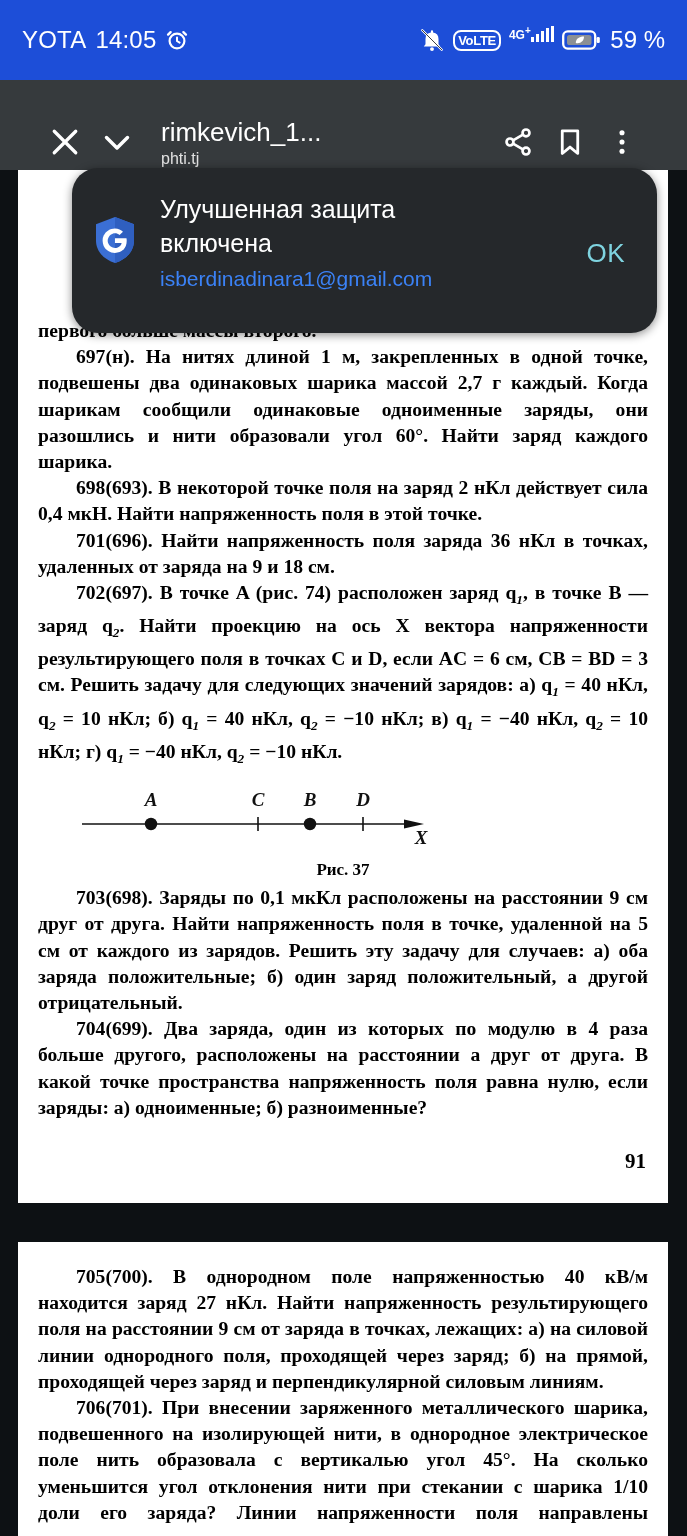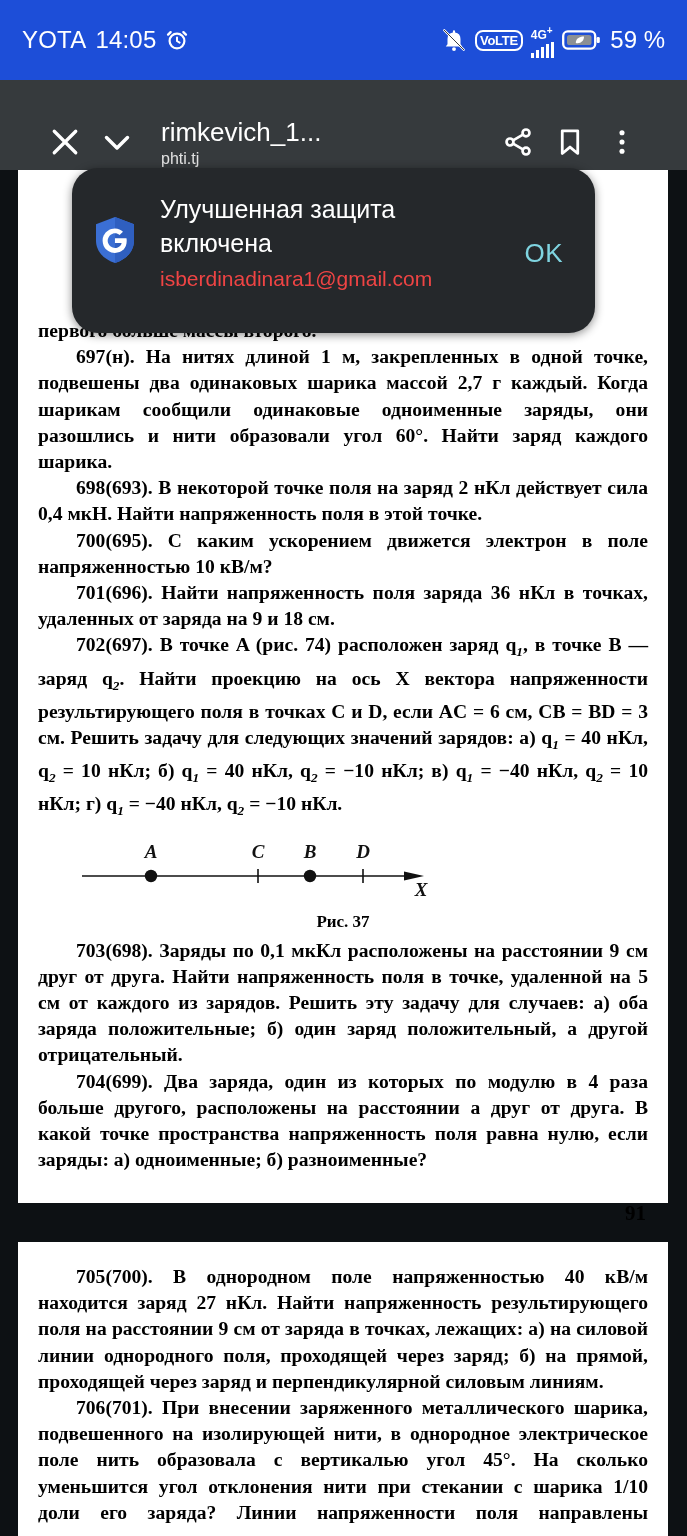--- a/index.html
+++ b/index.html
@@ -46,21 +46,20 @@
     border: 2px solid #fff;
     border-radius: 8px;
     font-size: 13px;
     font-weight: bold;
     line-height: 1;
     padding: 2px 3px;
     letter-spacing: -0.3px;
   }
   .net-wrap {
     display: flex;
-    flex-direction: column;
     align-items: flex-start;
     line-height: 1;
     position: relative;
     height: 28px;
     justify-content: flex-start;
   }
   .net-label {
     font-size: 12px;
     font-weight: bold;
     margin-bottom: 1px;
@@ -174,21 +173,21 @@
     font-weight: bold;
     font-size: 17px;
     margin-top: 2px;
   }
 
   
   #notification-card {
     position: absolute;
     top: 168px;
     left: 72px;
-    width: 523px;
+    width: 585px;
     height: 165px;
     background: #25282b;
     border-radius: 26px;
     box-sizing: border-box;
     display: flex;
     align-items: flex-start;
     padding: 22px 26px 0 20px;
     box-shadow: 0 2px 10px rgba(0,0,0,.45);
   }
   #notif-icon-wrap {
@@ -204,21 +203,21 @@
     padding-left: 22px;
     padding-top: 2px;
   }
   #notif-title {
     color: #ffffff;
     font-size: 25px;
     line-height: 34px;
     max-width: 340px;
   }
   #notif-email {
-    color: #ef4444;
+    color: #3b82f6;
     font-size: 21px;
     line-height: 30px;
     margin-top: 4px;
   }
   #notif-action {
     flex: 0 0 auto;
     color: #7fd4e0;
     font-size: 26px;
     padding-top: 48px;
     padding-right: 6px;
@@ -325,21 +324,20 @@
   <div class="page" id="page-1">
     <div class="page-inner">
 
       <p class="para cont">первого больше массы второго.</p>
 
       <p class="para"><span class="num">697(н).</span><span> На нитях длиной 1 м, закрепленных в одной точке, подвешены два одинаковых шарика массой 2,7 г каждый. Когда шарикам сообщили одинаковые одноименные заряды, они разошлись и нити образовали угол 60°. Найти заряд каждого шарика.</span></p>
 
       <p class="para"><span class="num">698(693).</span><span> В некоторой точке поля на заряд 2 нКл действует сила 0,4 мкН. Найти напряженность поля в этой точке.</span></p>
 
 
-      <p class="para"><span class="num">700(695).</span><span> С каким ускорением движется электрон в поле напряженностью 10 кВ/м?</span></p>
 
       <p class="para"><span class="num">701(696).</span><span> Найти напряженность поля заряда 36 нКл в точках, удаленных от заряда на 9 и 18 см.</span></p>
 
       <p class="para"><span class="num">702(697).</span><span> В точке A (рис. 74) расположен заряд q</span><sub>1</sub><span>, в точке B — заряд q</span><sub>2</sub><span>. Найти проекцию на ось X вектора напряженности результирующего поля в точках C и D, если AC = 6 см, CB = BD = 3 см. Решить задачу для следующих значений зарядов: а) q</span><sub>1</sub><span> = 40 нКл, q</span><sub>2</sub><span> = 10 нКл; б) q</span><sub>1</sub><span> = 40 нКл, q</span><sub>2</sub><span> = −10 нКл; в) q</span><sub>1</sub><span> = −40 нКл, q</span><sub>2</sub><span> = 10 нКл; г) q</span><sub>1</sub><span> = −40 нКл, q</span><sub>2</sub><span> = −10 нКл.</span></p>
 
       <div id="figure-74">
         <svg width="610" height="62" viewBox="0 0 610 62">
 
           <line x1="44" y1="38" x2="372" y2="38" stroke="#111" stroke-width="1.6"></line>
 

